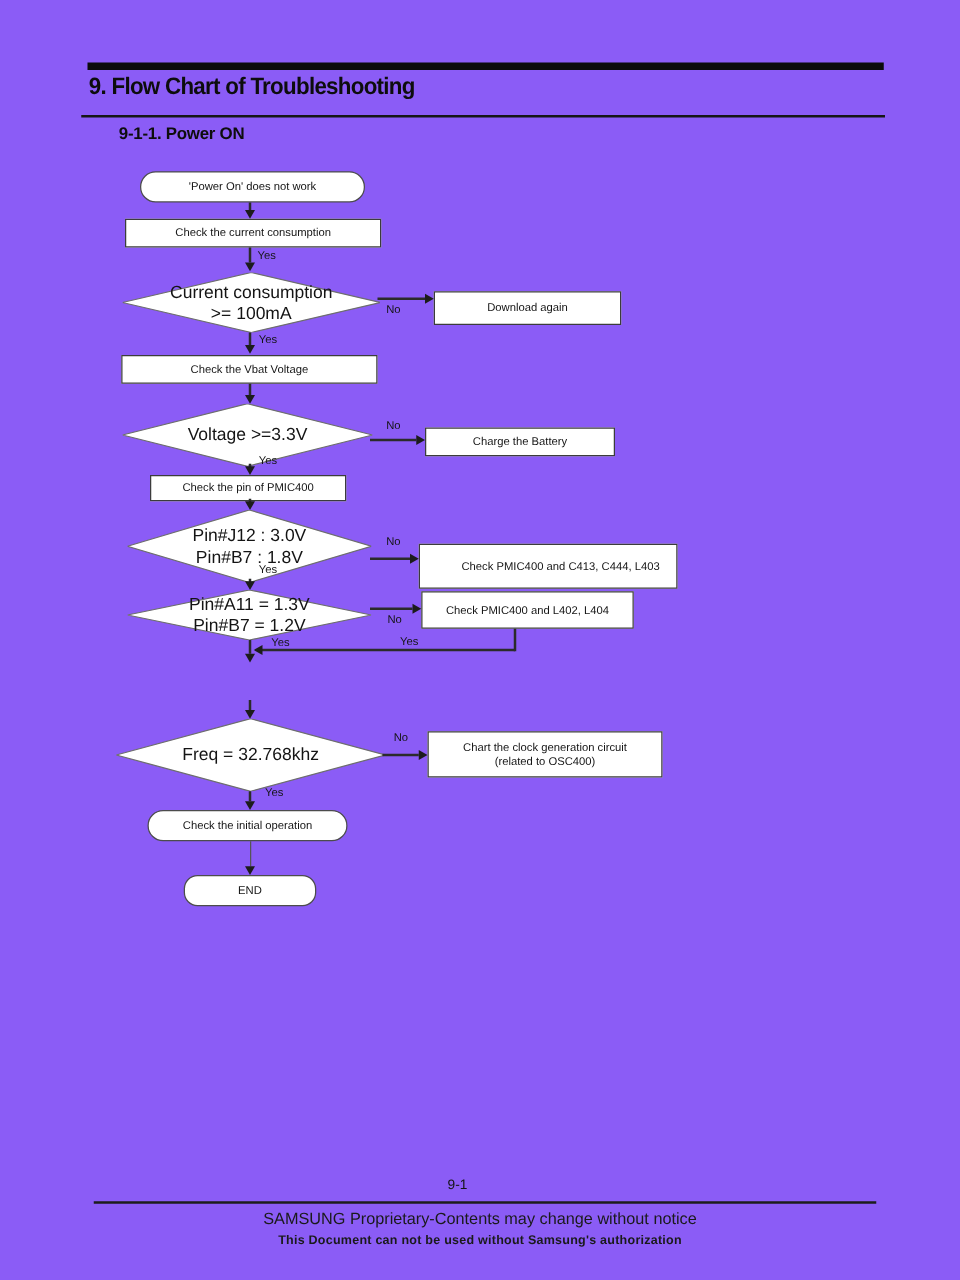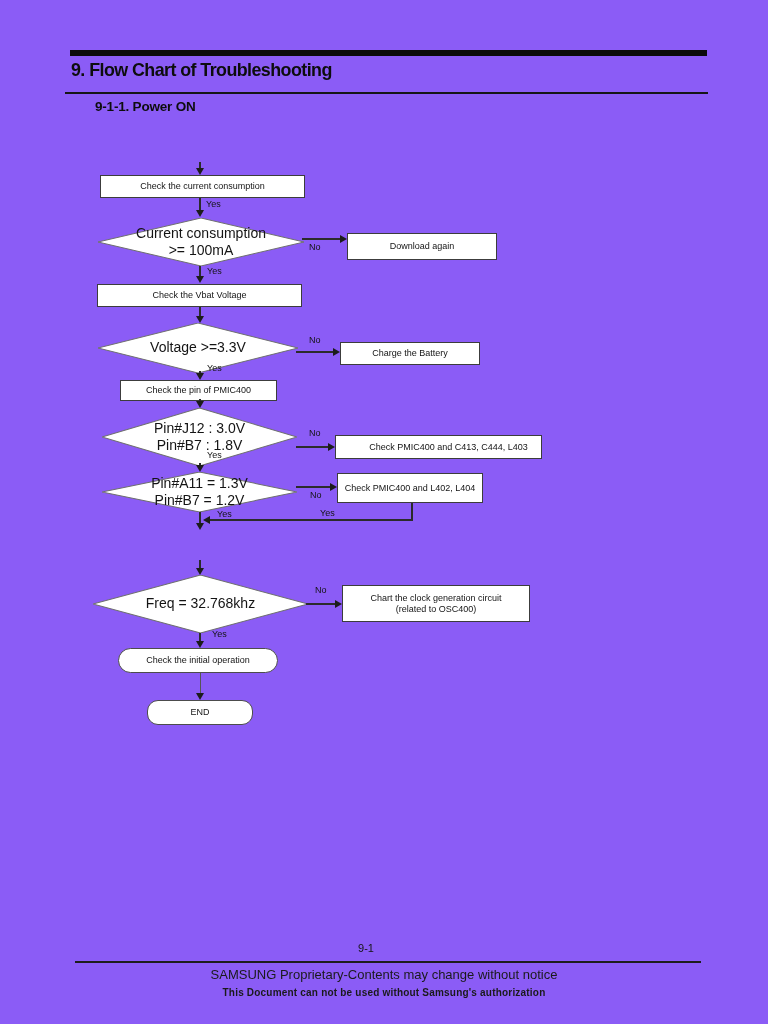--- a/index.html
+++ b/index.html
@@ -52,20 +52,21 @@
 </head>
 <body>
 
 <div class="page">
 
   <div class="top-bar"></div>
   <div class="chapter-title">9. Flow Chart of Troubleshooting</div>
   <div class="header-rule"></div>
   <div class="section-title">9-1-1. Power ON</div>
 
+  <div class="node stadium" style="left:112px;top:137px;width:180px;height:25px;">'Power On' does not work</div>
 
   <div class="node proc" style="left:100px;top:175px;width:205px;height:23px;">Check the current consumption</div>
 
   <div class="diamond" style="left:98px;top:218px;width:206px;height:48px;">
     <svg viewBox="0 0 100 100" preserveAspectRatio="none">
         <polygon points="0,50 50,0 100,50 50,100"></polygon>
       </svg>
     <div class="dtext">Current consumption
 &gt;=  100mA</div>
   </div>
@@ -74,43 +75,43 @@
 
   <div class="node proc" style="left:97px;top:284px;width:205px;height:23px;">Check the Vbat Voltage</div>
 
   <div class="diamond" style="left:98px;top:323px;width:200px;height:50px;">
     <svg viewBox="0 0 100 100" preserveAspectRatio="none">
         <polygon points="0,50 50,0 100,50 50,100"></polygon>
       </svg>
     <div class="dtext">Voltage  &gt;=3.3V</div>
   </div>
 
-  <div class="node proc" style="left:340px;top:342px;width:140px;height:23px;">Charge the Battery</div>
+  <div class="node proc" style="left:340px;top:342px;width:152px;height:23px;">Charge the Battery</div>
 
   <div class="node proc" style="left:120px;top:380px;width:157px;height:21px;">Check the pin of PMIC400</div>
 
   <div class="diamond" style="left:102px;top:408px;width:195px;height:58px;">
     <svg viewBox="0 0 100 100" preserveAspectRatio="none">
         <polygon points="0,50 50,0 100,50 50,100"></polygon>
       </svg>
     <div class="dtext">Pin#J12  :  3.0V
 Pin#B7  :  1.8V</div>
   </div>
 
-  <div class="node proc" style="left:335px;top:435px;width:207px;height:24px;padding-left:20px;">Check PMIC400 and C413, C444, L403</div>
+  <div class="node proc" style="left:335px;top:435px;width:207px;height:36px;padding-left:20px;">Check PMIC400 and C413, C444, L403</div>
 
   <div class="diamond" style="left:102px;top:472px;width:195px;height:40px;">
     <svg viewBox="0 0 100 100" preserveAspectRatio="none">
         <polygon points="0,50 50,0 100,50 50,100"></polygon>
       </svg>
     <div class="dtext">Pin#A11 = 1.3V
 Pin#B7 = 1.2V</div>
   </div>
 
-  <div class="node proc" style="left:337px;top:473px;width:146px;height:30px;">Check PMIC400 and L402, L404</div>
+  <div class="node proc" style="left:337px;top:473px;width:170px;height:30px;">Check PMIC400 and L402, L404</div>
 
 
   <div class="diamond" style="left:93px;top:575px;width:215px;height:58px;">
     <svg viewBox="0 0 100 100" preserveAspectRatio="none">
         <polygon points="0,50 50,0 100,50 50,100"></polygon>
       </svg>
     <div class="dtext">Freq = 32.768khz</div>
   </div>
 
   <div class="node proc" style="left:342px;top:585px;width:188px;height:37px;">Chart the clock generation circuit

